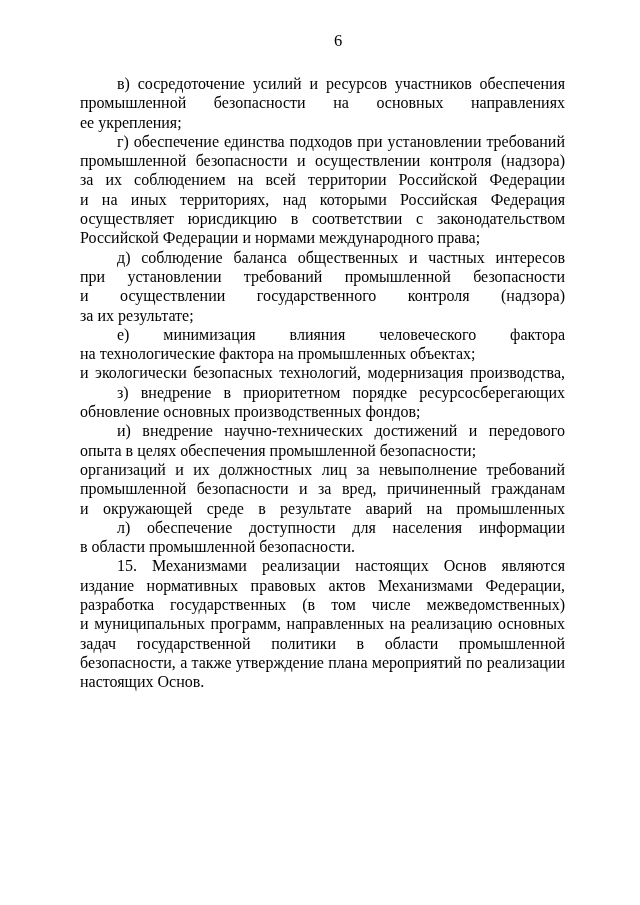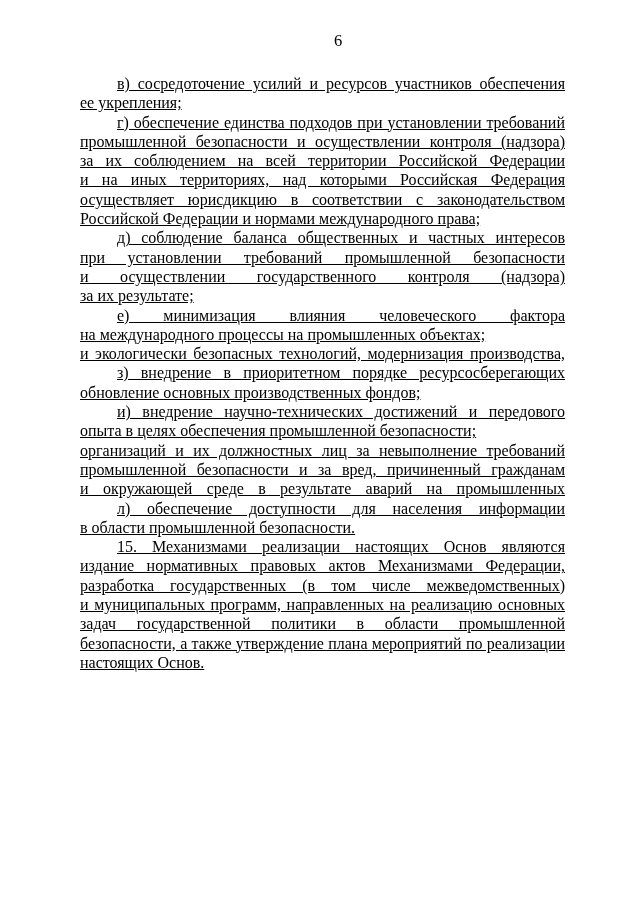--- a/index.html
+++ b/index.html
@@ -44,57 +44,57 @@
   }
   .paragraph {
     margin: 0;
     padding: 0;
   }
   .line {
     text-align: justify;
     text-align-last: justify;
     overflow: hidden;
     white-space: normal;
-    text-decoration: underline;
   }
   .line.first {
     text-indent: 37px;
   }
   .line.last {
     text-align: right;
     text-align-last: left;
   }
 </style>
 </head>
 <body>
 
 <div class="page">
   <div class="page-number">6</div>
   <div class="content">
       <div class="paragraph">
         <div class="line first">в) сосредоточение усилий и ресурсов участников обеспечения</div>
+        <div class="line">промышленной безопасности на основных направлениях</div>
         <div class="line last">ее укрепления;</div>
       </div>
       <div class="paragraph">
         <div class="line first">г) обеспечение единства подходов при установлении требований</div>
         <div class="line">промышленной безопасности и осуществлении контроля (надзора)</div>
         <div class="line">за их соблюдением на всей территории Российской Федерации</div>
         <div class="line">и на иных территориях, над которыми Российская Федерация</div>
         <div class="line">осуществляет юрисдикцию в соответствии с законодательством</div>
         <div class="line last">Российской Федерации и нормами международного права;</div>
       </div>
       <div class="paragraph">
         <div class="line first">д) соблюдение баланса общественных и частных интересов</div>
         <div class="line">при установлении требований промышленной безопасности</div>
         <div class="line">и осуществлении государственного контроля (надзора)</div>
         <div class="line last">за их результате;</div>
       </div>
       <div class="paragraph">
         <div class="line first">е) минимизация влияния человеческого фактора</div>
-        <div class="line last">на международного процессы на промышленных объектах;</div>
+        <div class="line last">на технологические фактора на промышленных объектах;</div>
       </div>
       <div class="paragraph">
         <div class="line">и экологически безопасных технологий, модернизация производства,</div>
         <div class="line first">з) внедрение в приоритетном порядке ресурсосберегающих</div>
         <div class="line last">обновление основных производственных фондов;</div>
       </div>
       <div class="paragraph">
         <div class="line first">и) внедрение научно-технических достижений и передового</div>
         <div class="line last">опыта в целях обеспечения промышленной безопасности;</div>
       </div>

